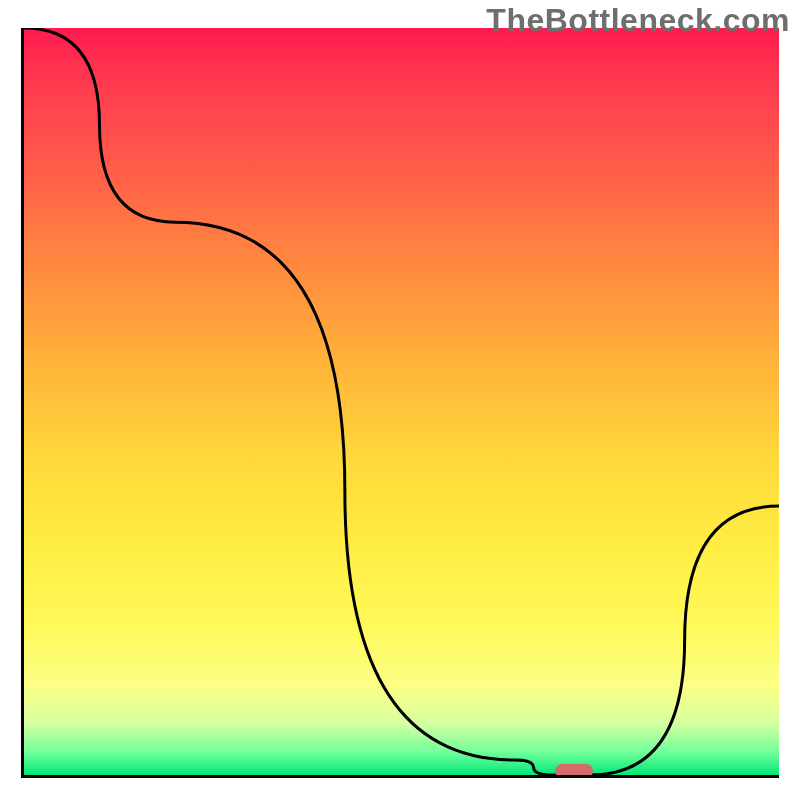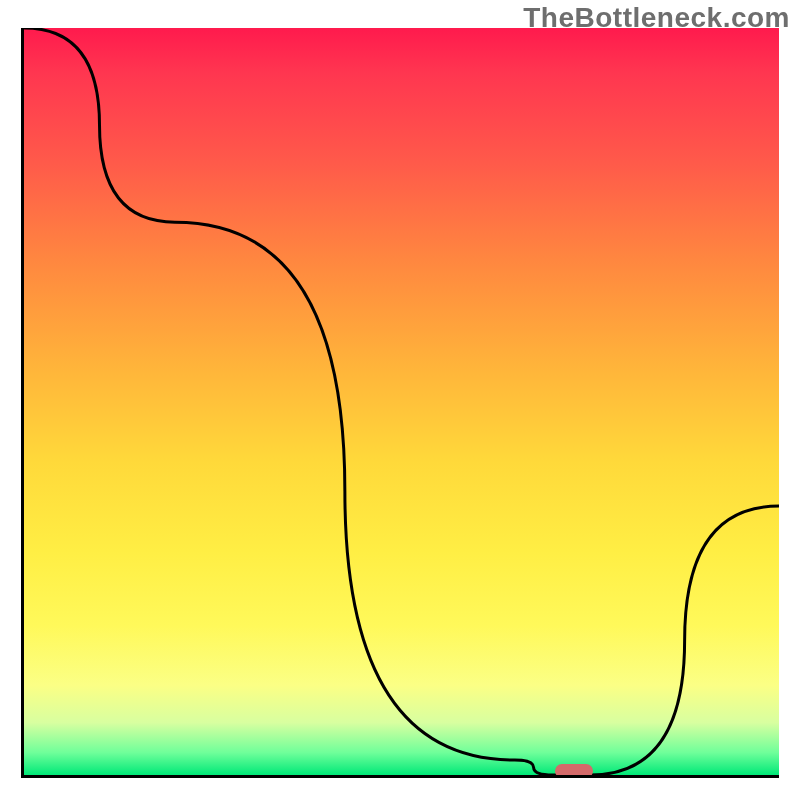--- a/index.html
+++ b/index.html
@@ -12,21 +12,21 @@
   }
   .container {
     position: relative;
     width: 800px;
     height: 800px;
   }
   .watermark {
     position: absolute;
     top: 2px;
     right: 10px;
-    font-size: 28px;
+    font-size: 32px;
     font-weight: bold;
     color: #6e6e6e;
     letter-spacing: 0.5px;
     z-index: 10;
   }
   .plot-frame {
     position: absolute;
     left: 21px;
     top: 28px;
     width: 758px;

